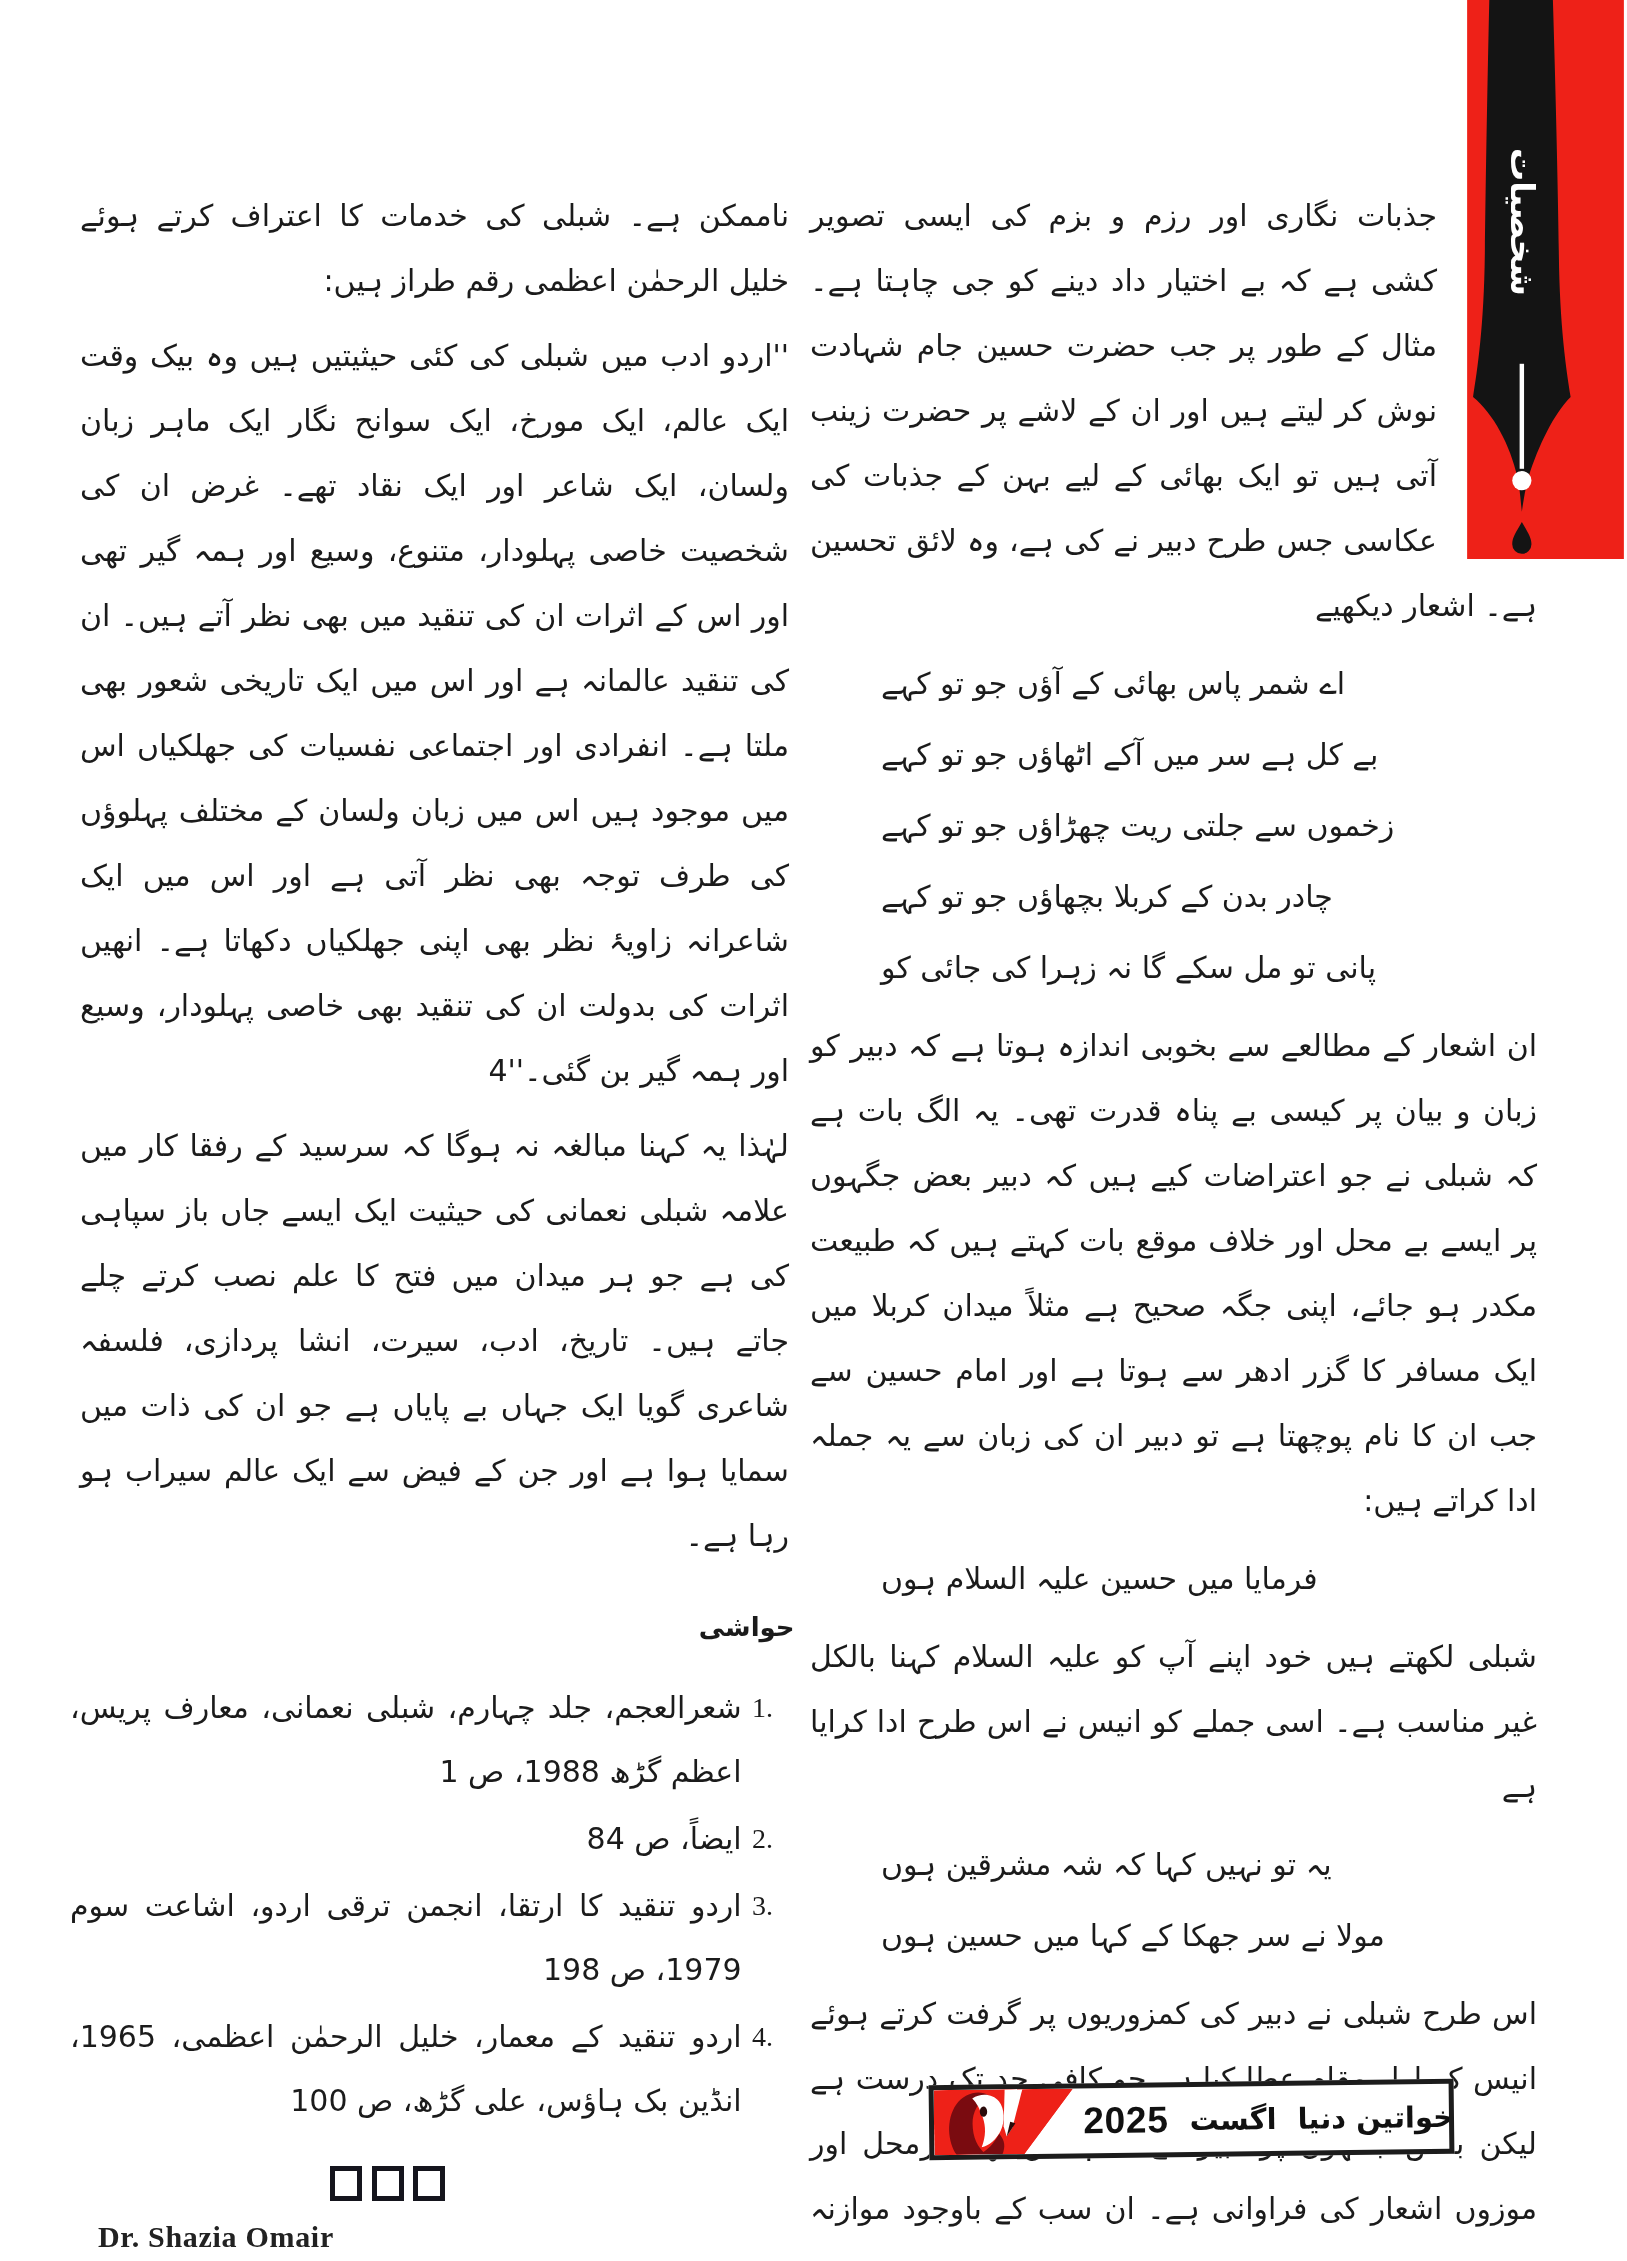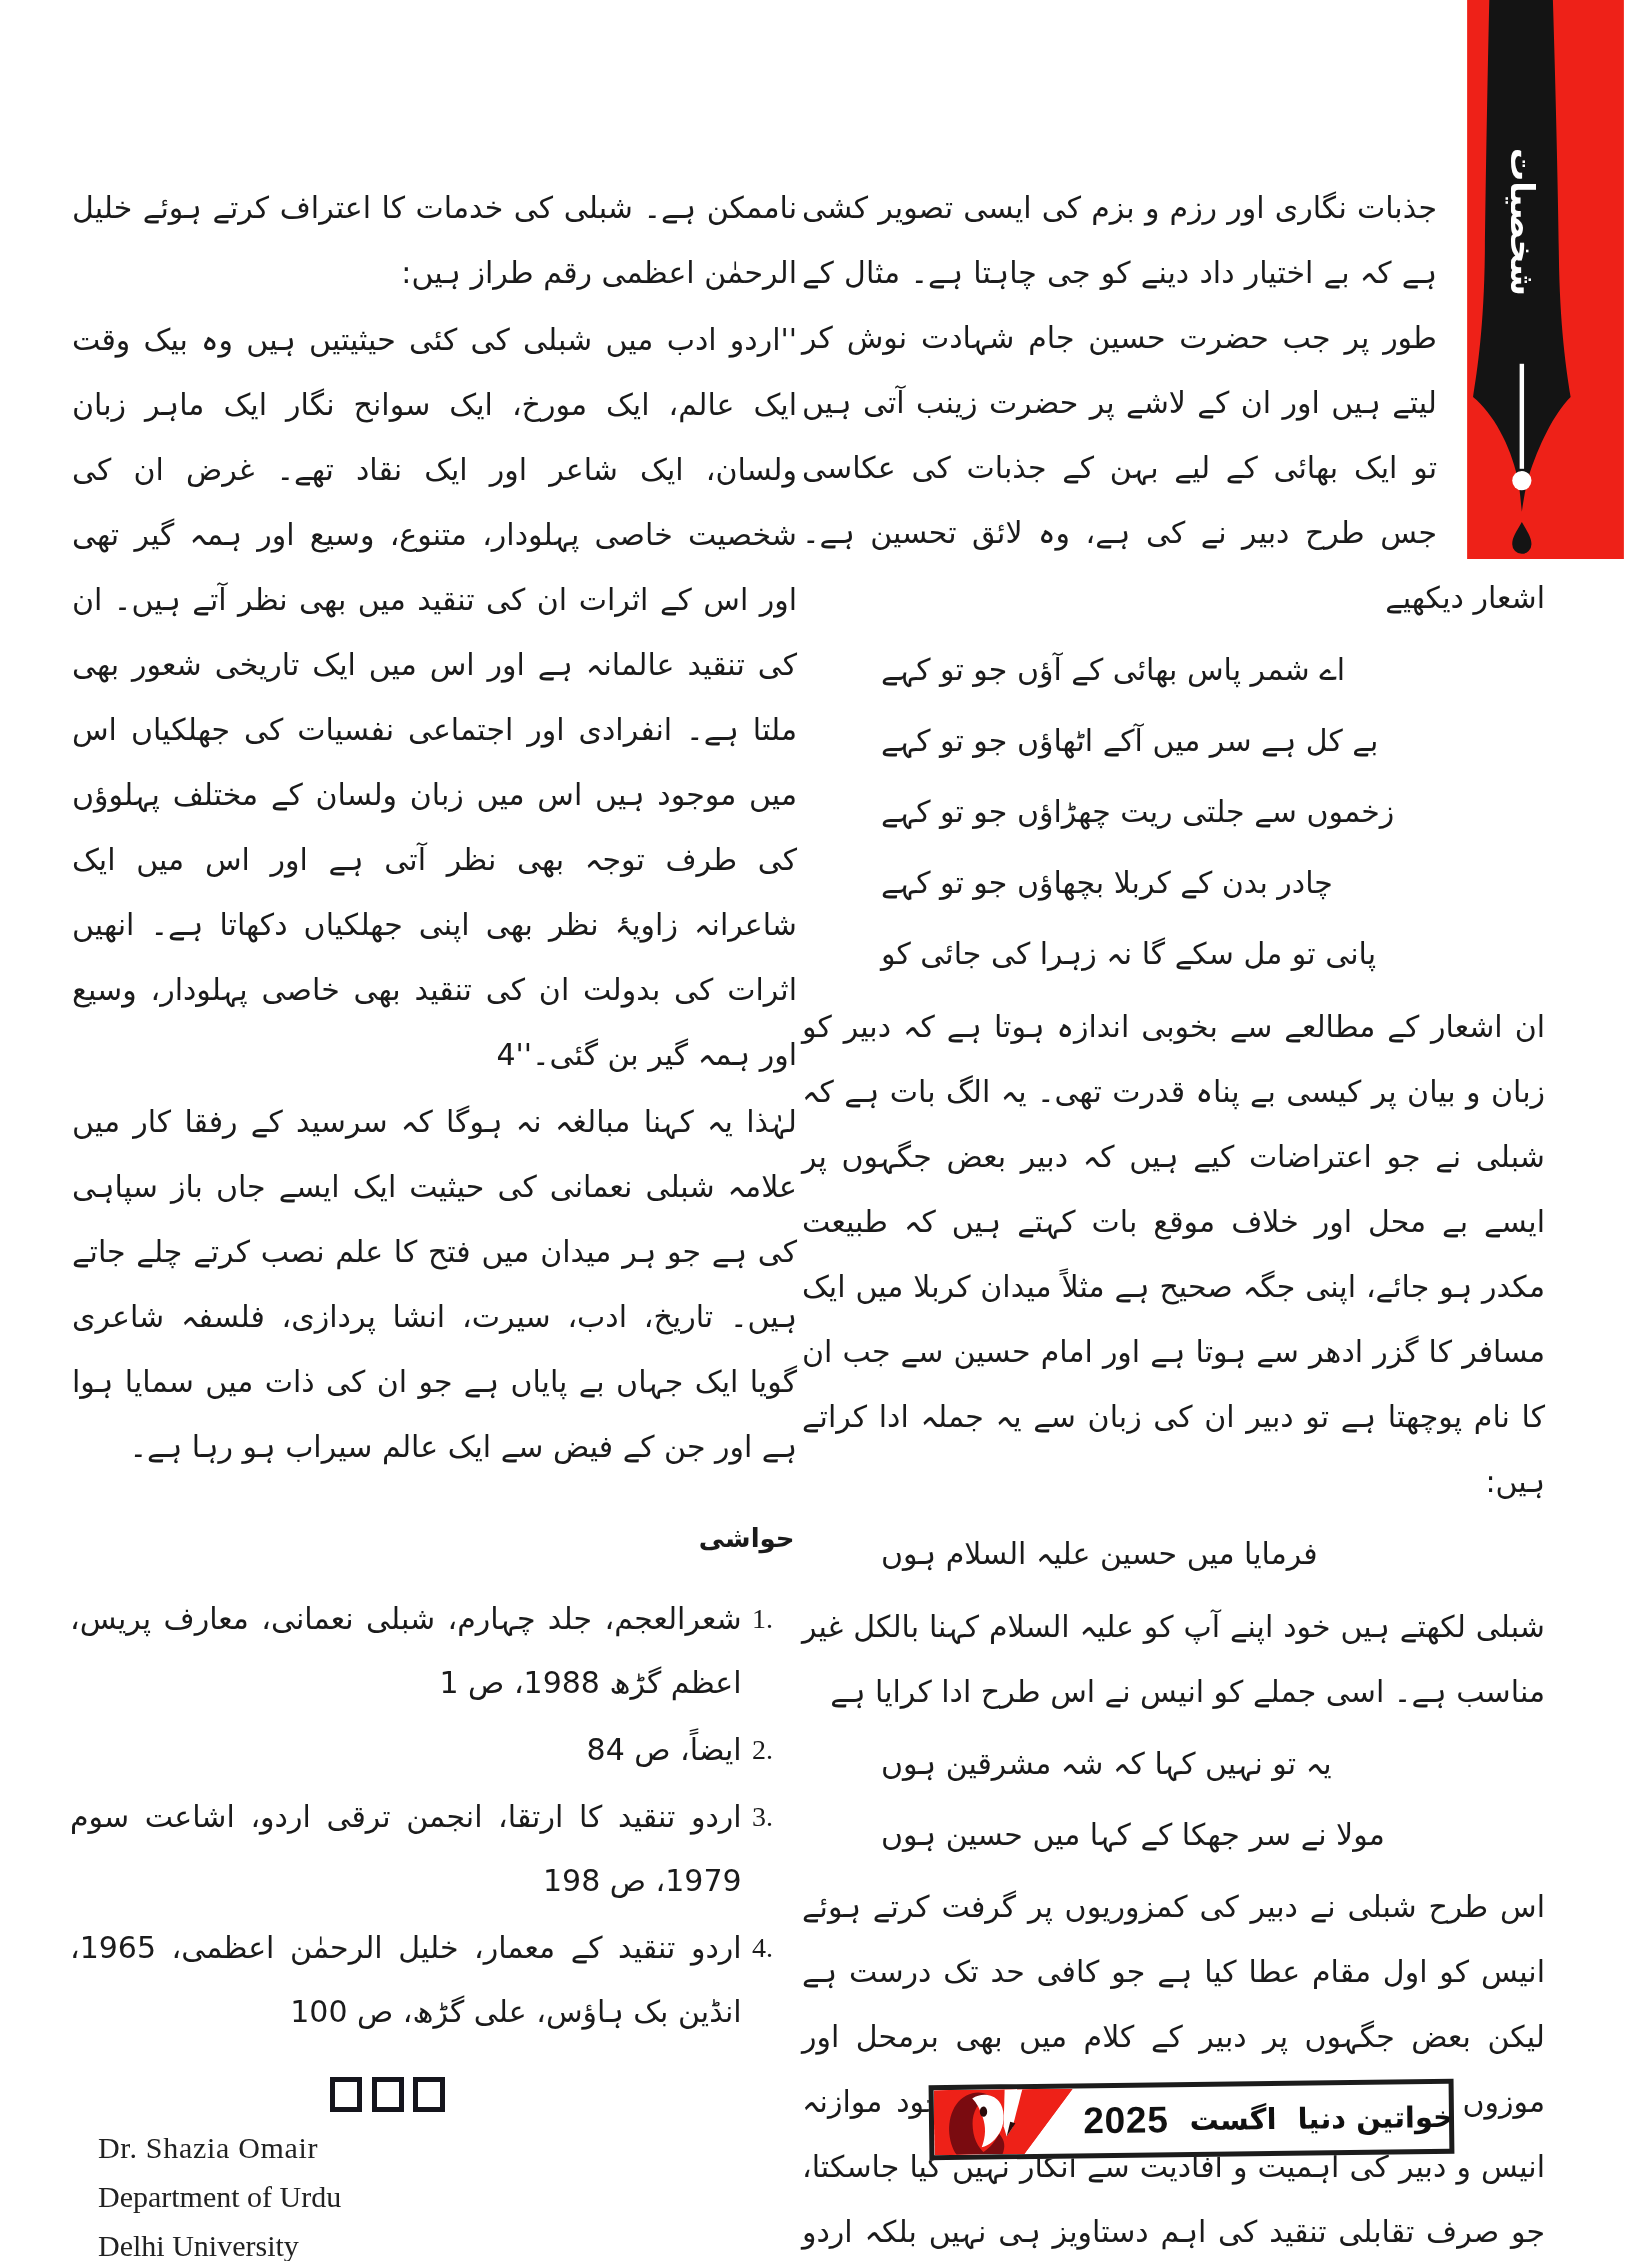--- a/index.html
+++ b/index.html
@@ -27,21 +27,21 @@
   .col{
     position:absolute;top:173px;
     direction:rtl;
     font-size:30px;line-height:65px;
     text-align:justify;text-justify:inter-word;
   }
   .col-right{right:81px;width:747px;}
   .col-left{left:70px;width:729px;}
   .pen-spacer{float:left;width:110px;height:386px;} 
   .pen-spacer{float:right;}
-  p.body-para{margin:2px;padding:0;}
+  p.body-para{margin:10px;padding:0;}
   .verse{
     text-align:left;line-height:71px;
     margin:4.4px 89px 4.4px 81px;
   }
   .quote-block{margin:0 7.4px 0 111px;}
 
   .footnotes-heading{
     font-size:26px;font-weight:bold;text-align:right;
     margin:30px 4.4px 19px 0;line-height:59px;
   }
@@ -57,21 +57,21 @@
     display:inline-block;width:22px;height:25px;
     border:5.2px solid #15151d;margin-right:9.6px;background:#fff;
   }
 
   .author-block{
     direction:ltr;text-align:left;
     font-family:"Liberation Serif",serif;
     font-size:30px;line-height:49px;
     margin:21px 0 0 28px;color:#222;
   }
-  .author-block .author-name{font-weight:normal;letter-spacing:0.7px;margin-top:10px;}
+  .author-block .author-name{font-weight:bold;letter-spacing:0.7px;margin-top:10px;}
 
   
   .footer-bar{
     position:absolute;left:929px;top:2082px;width:525px;height:75px;
     border:5.2px solid #1c1c1c;background:#ffffff;
     transform:rotate(-0.7deg);
     display:flex;overflow:hidden;box-sizing:border-box;
   }
   .bar-logo{
     position:relative;flex:0 0 145px;height:100%;

